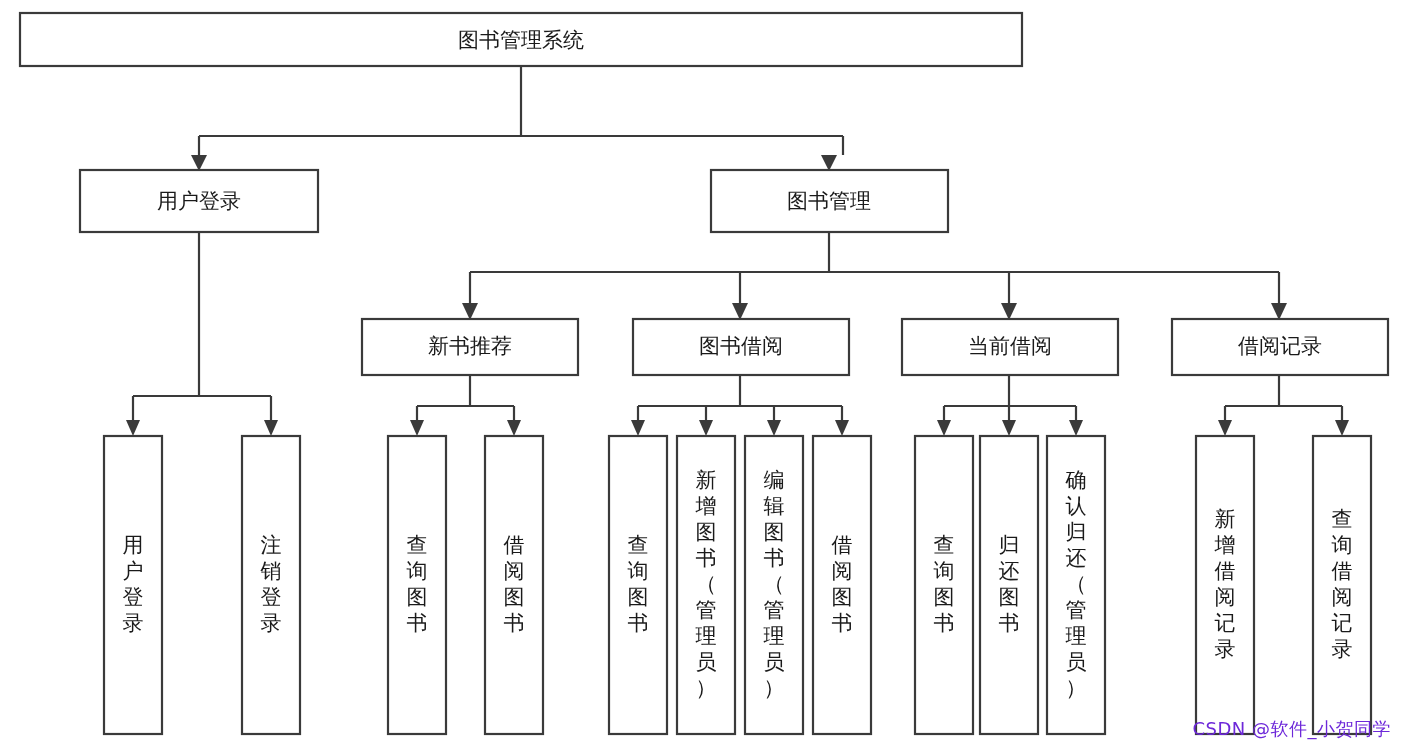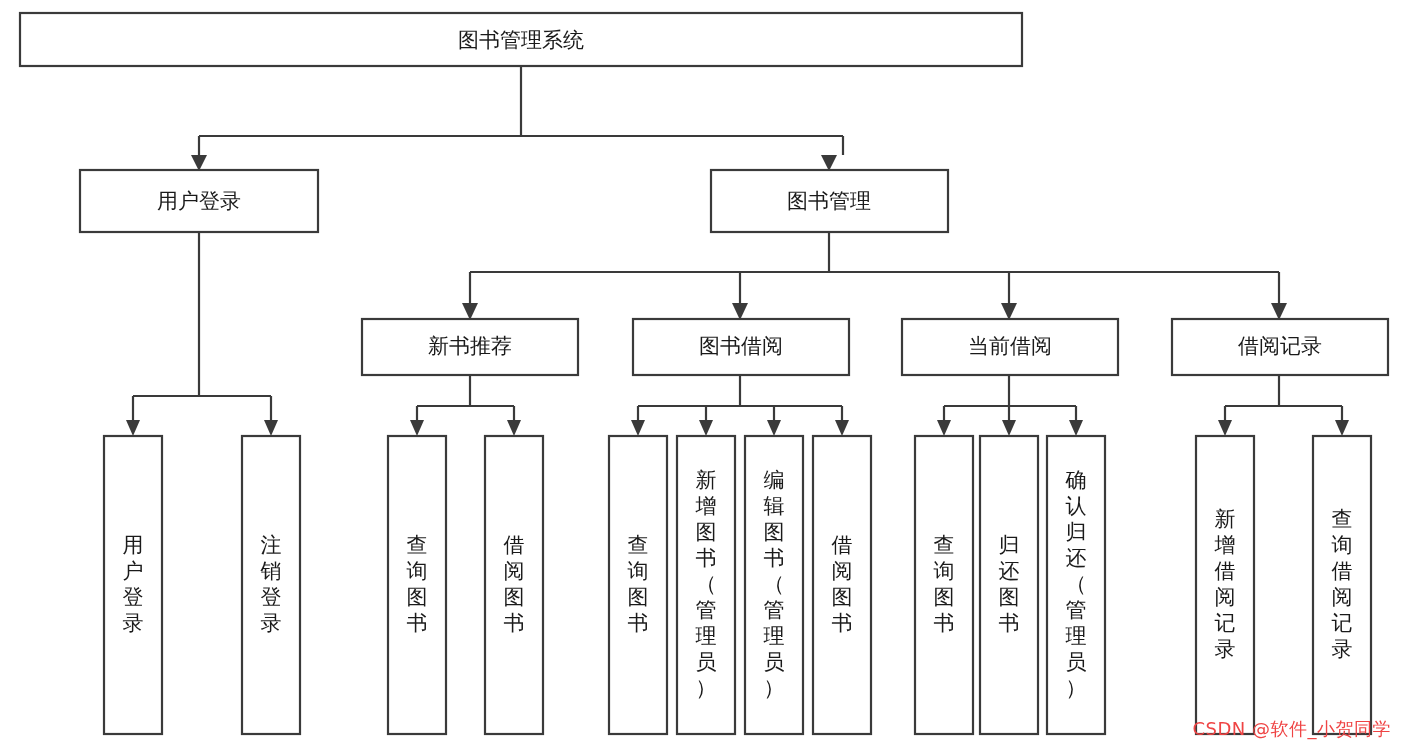--- a/index.html
+++ b/index.html
@@ -59,21 +59,21 @@
     text-anchor: middle;
     dominant-baseline: middle;
     white-space: pre;
   }
   .watermark-text {
     position: absolute;
     right: 14px;
     bottom: 6px;
     font-family: "DejaVu Sans", "Liberation Sans", sans-serif;
     font-size: 18px;
-    color: #ef4444;
+    color: #6d28d9;
     letter-spacing: 0.5px;
     user-select: none;
     pointer-events: none;
   }
 </style>
 </head>
 <body>
 
 <div id="diagram-root">
 

